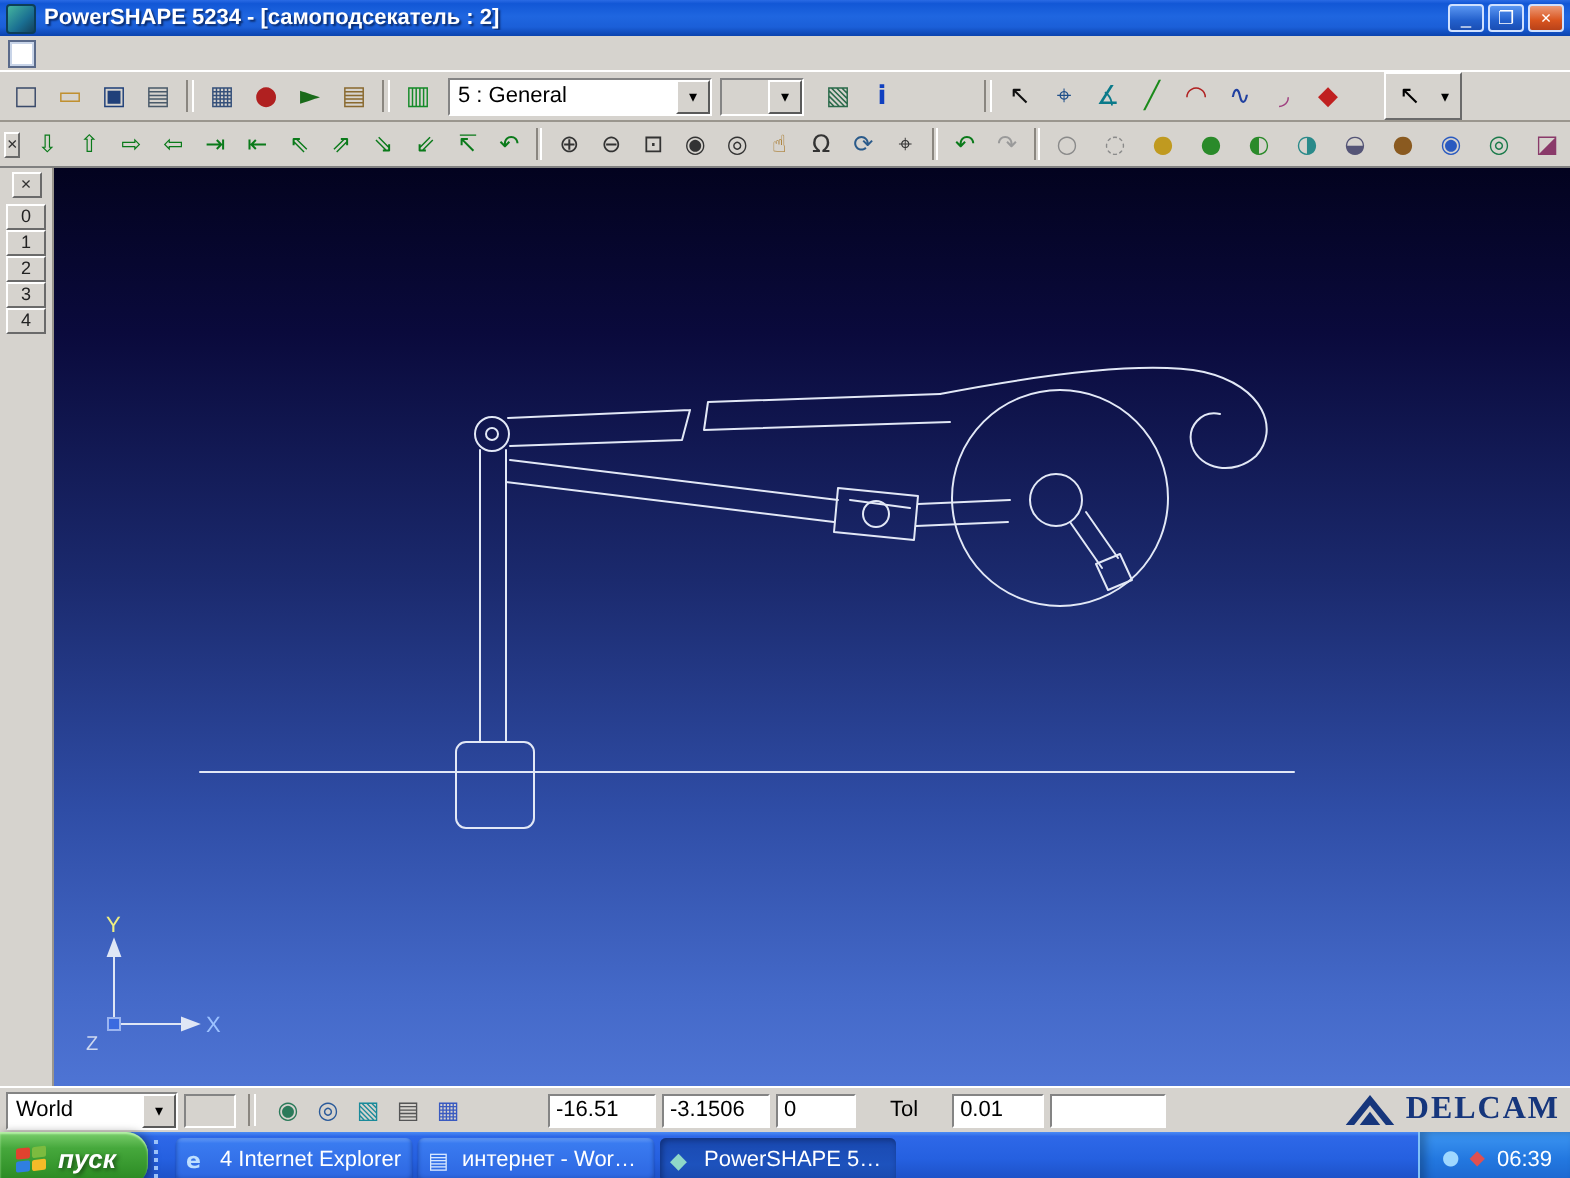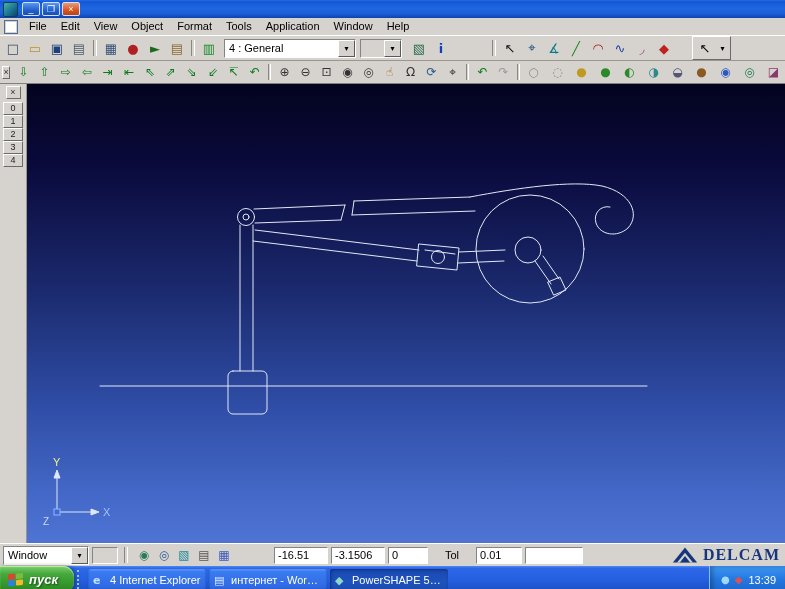--- a/index.html
+++ b/index.html
@@ -86,41 +86,30 @@
   .tray-icon{font-size:10px;font-family:"DejaVu Sans",sans-serif}
   .clock{color:#fff;font-size:11px}
 </style>
 </head>
 <body>
 
 <div id="screen">
 
   <div class="titlebar">
     <span class="app-icon"></span>
+    <span class="title-text">PowerSHAPE 5234 - [самоподсекатель : 2]</span>
     <span class="cap-btns">
       <button class="cap-btn">_</button>
       <button class="cap-btn">❐</button>
       <button class="cap-btn close">×</button>
     </span>
   </div>
 
   <div class="menubar">
     <span class="child-icon"></span>
-    <div class="menu-items">
-
-    <span class="menu-item">File</span>
-        <span class="menu-item">Edit</span>
-        <span class="menu-item">View</span>
-        <span class="menu-item">Object</span>
-        <span class="menu-item">Format</span>
-        <span class="menu-item">Tools</span>
-        <span class="menu-item">Application</span>
-        <span class="menu-item">Window</span>
-        <span class="menu-item">Help</span>
-      </div>
   </div>
 
   <div class="toolbar row1">
     <div class="tb-group">
 
     <button class="tbtn" title="new-document-icon">
           <span style="color: rgb(58, 74, 106);">□</span>
         </button>
         <button class="tbtn" title="open-folder-icon">
           <span style="color: rgb(192, 144, 48);">▭</span>
@@ -146,21 +135,21 @@
         </button>
         <button class="tbtn" title="clipboard-icon">
           <span style="color: rgb(138, 106, 48);">▤</span>
         </button>
       </div>
     <span class="tb-sep"></span>
     <button class="tbtn">
         <span class="green-glyph">▥</span>
       </button>
     <div class="combo level">
-      <span class="val">4 : General</span>
+      <span class="val">5 : General</span>
       <span class="arw">▾</span>
     </div>
     <div class="combo style disabled">
       <span class="val"></span>
       <span class="arw">▾</span>
     </div>
     <div class="tb-group">
 
     <button class="tbtn" title="selection-info-icon">
           <span style="font-weight: bold; color: rgb(42, 106, 74);">▧</span>
@@ -386,21 +375,21 @@
           <text x="26" y="382" font-size="11" fill="#f0f080" font-family="Liberation Sans, sans-serif">Y</text>
           <text x="76" y="432" font-size="11" fill="#9cc2ff" font-family="Liberation Sans, sans-serif">X</text>
           <text x="16" y="441" font-size="10" fill="#cdd8f0" font-family="Liberation Sans, sans-serif">Z</text>
         </g>
       </svg>
     </div>
   </div>
 
   <div class="statusbar">
     <div class="combo world">
-      <span class="val">Window</span>
+      <span class="val">World</span>
       <span class="arw">▾</span>
     </div>
     <span class="mini-box"></span>
     <span class="tb-sep"></span>
     <div class="tb-group">
 
     <button class="sbtn" title="levels-balls-icon">
           <span style="color: rgb(42, 122, 90);">◉</span>
         </button>
         <button class="sbtn" title="workplane-balls-icon">
@@ -462,17 +451,17 @@
           <span class="t-icon" style="color: rgb(143, 216, 200);">◆</span>
           <span class="t-label">PowerSHAPE 5234 - [...</span>
         </button>
       </div>
     <div class="tray">
       <span style="display:flex;gap:5px">
 
       <span class="tray-icon" style="color: rgb(159, 216, 255);">●</span>
           <span class="tray-icon" style="color: rgb(224, 80, 80);">◆</span>
         </span>
-      <span class="clock">13:39</span>
+      <span class="clock">06:39</span>
     </div>
   </div>
 
 </div>
 
 </body></html>

